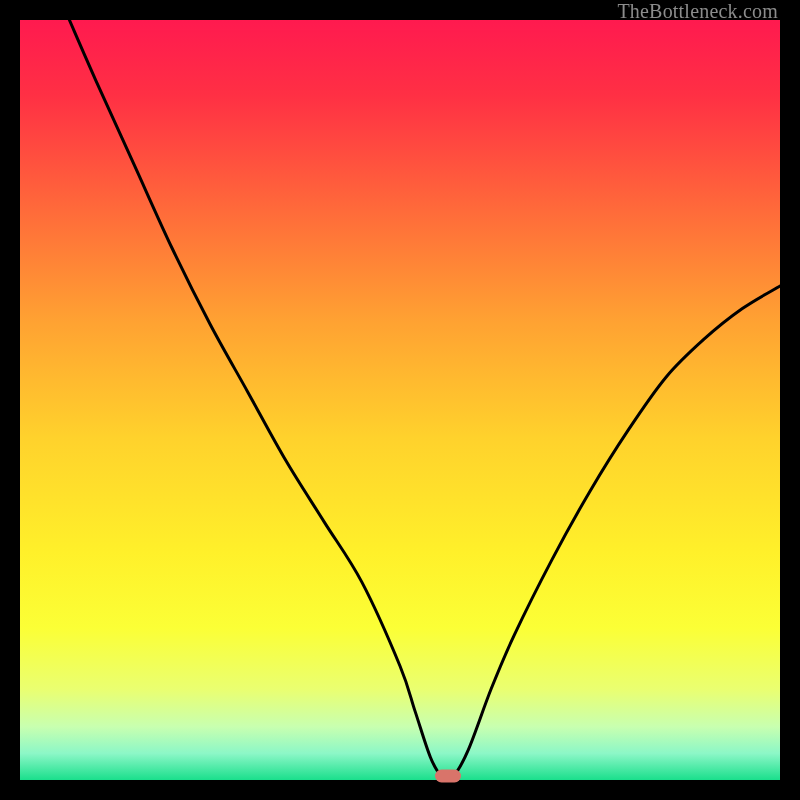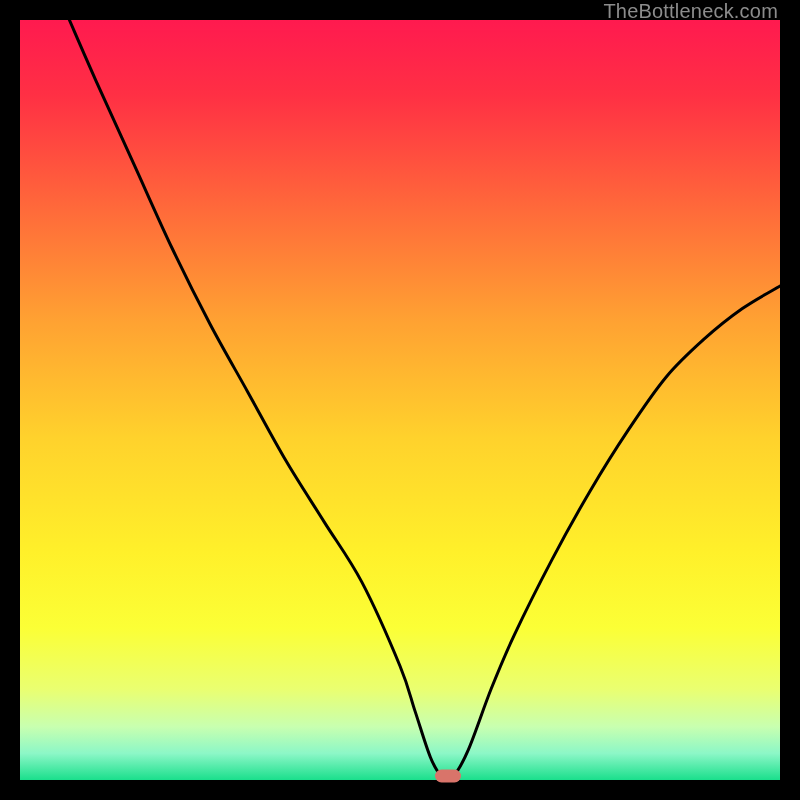--- a/index.html
+++ b/index.html
@@ -22,21 +22,21 @@
     position: absolute;
     left: 0;
     top: 0;
     width: 760px;
     height: 760px;
   }
   .watermark {
     position: absolute;
     top: 0px;
     right: 22px;
-    font-family: Liberation Sans, sans-serif;
+    font-family: Liberation Serif, serif;
     font-size: 20px;
     color: #8c8c8c;
     font-weight: 500;
     letter-spacing: 0.2px;
   }
   .marker {
     position: absolute;
     width: 26px;
     height: 13px;
     border-radius: 7px;

